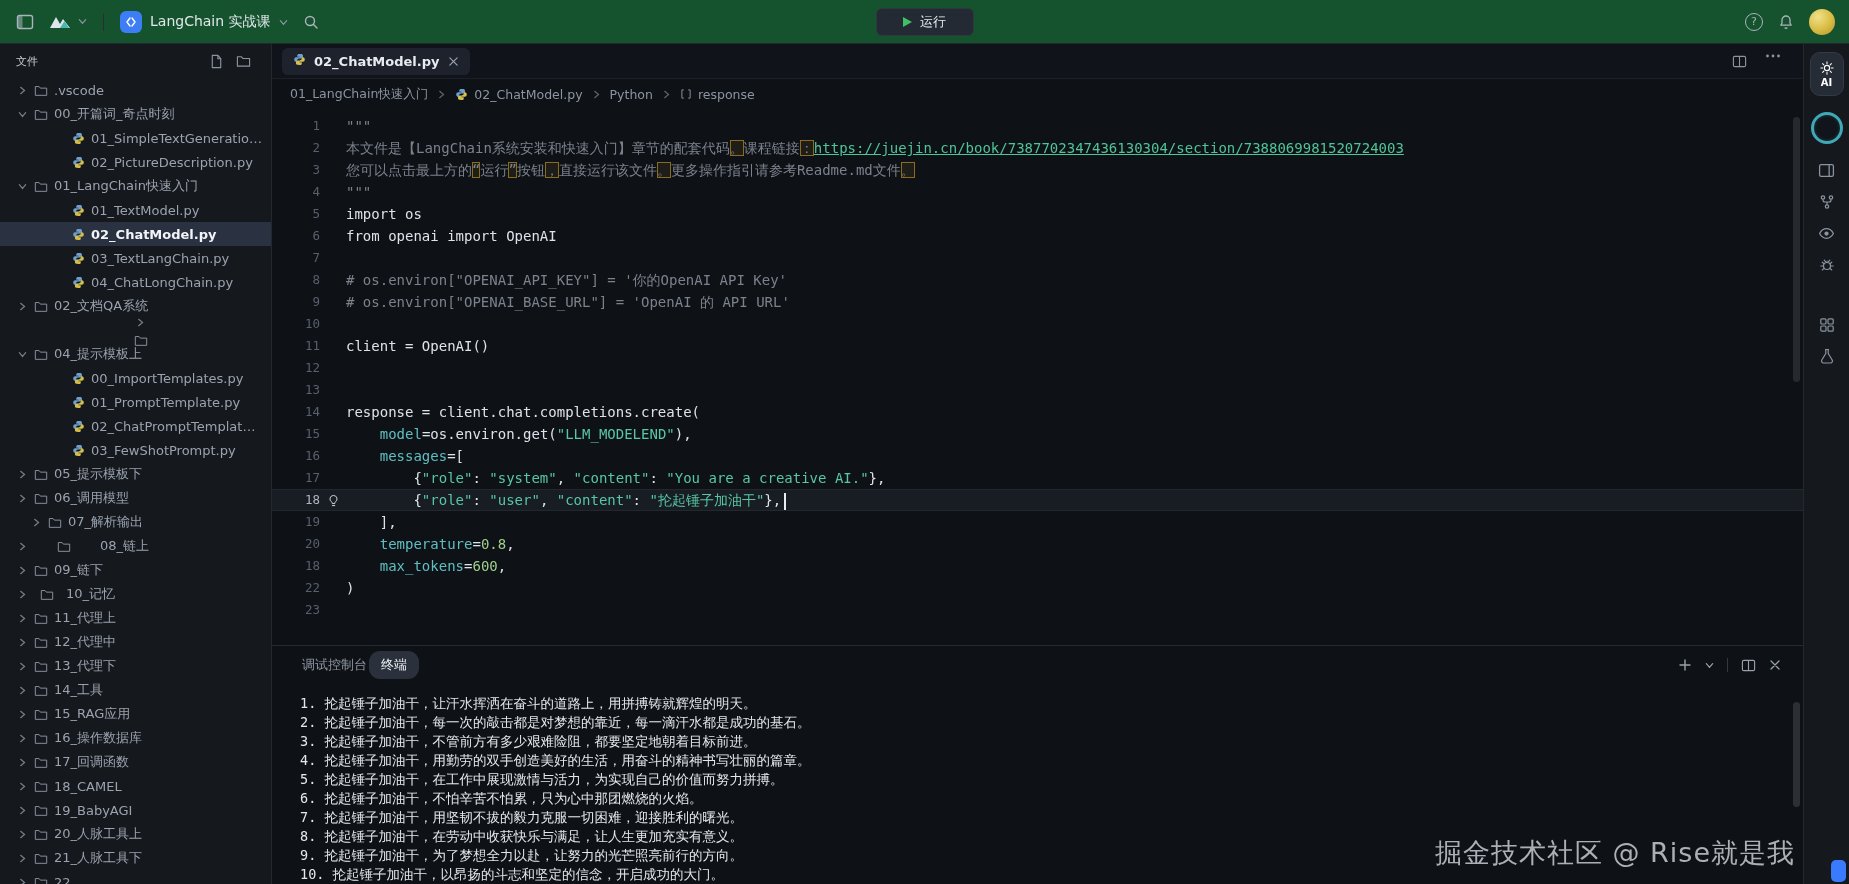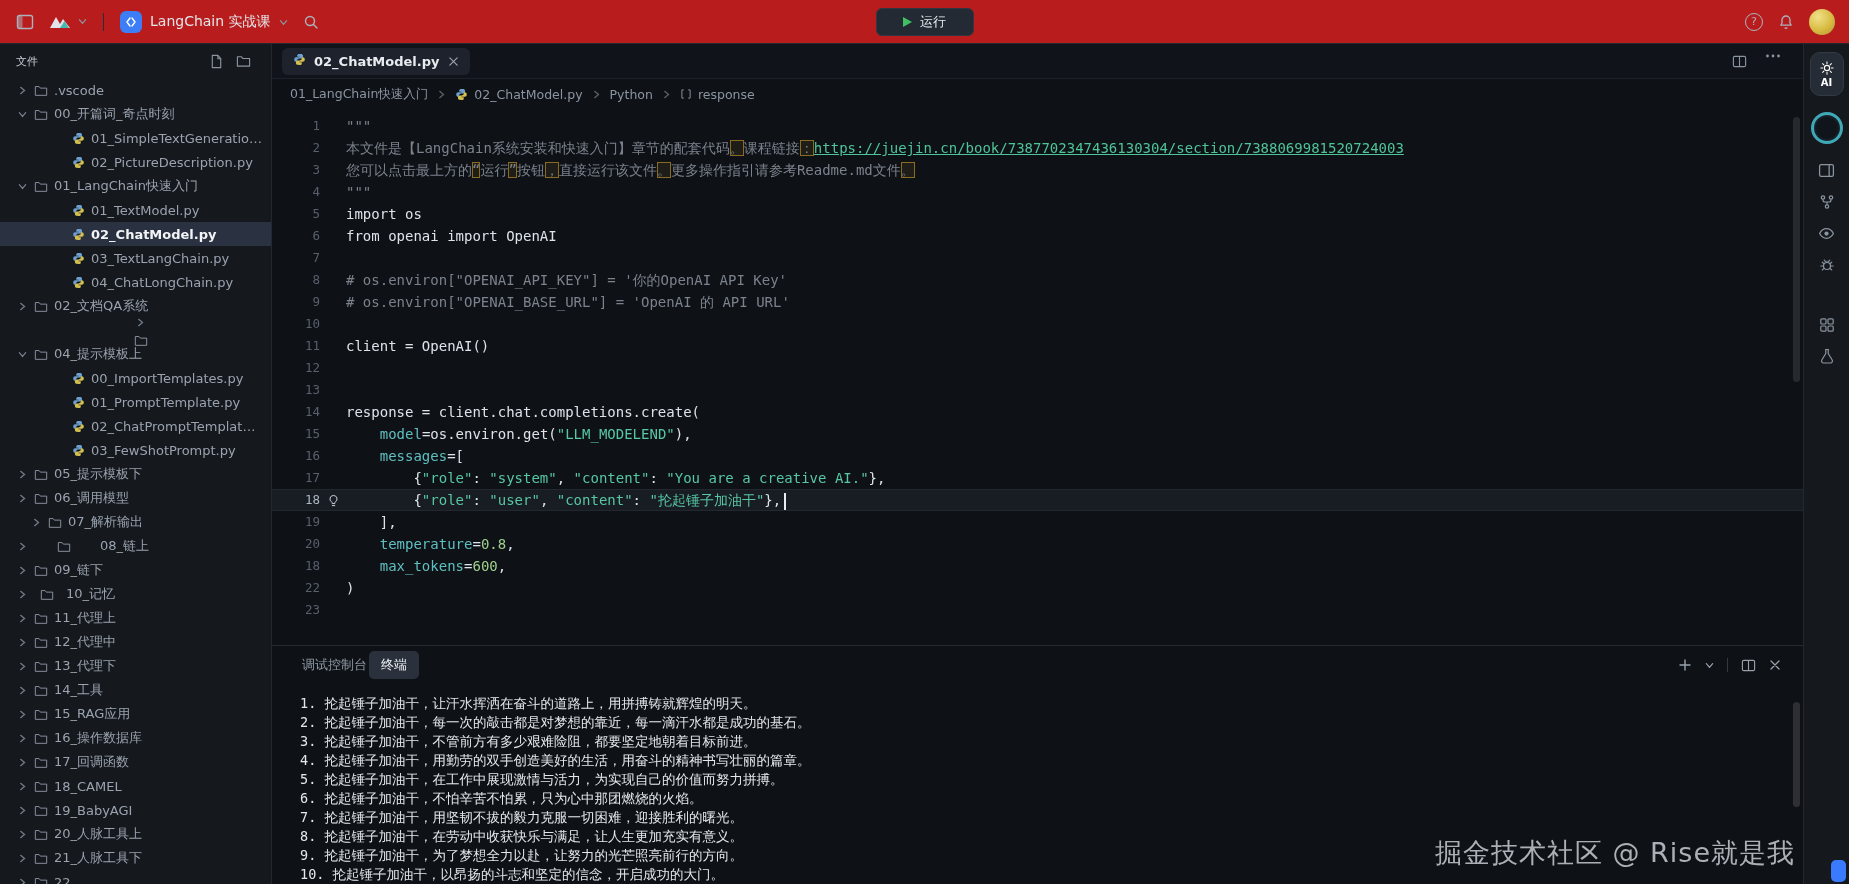--- a/index.html
+++ b/index.html
@@ -6,21 +6,21 @@
   html,body { margin:0; padding:0; }
   body {
     width:1849px; height:884px; overflow:hidden;
     background:#0e1116; color:#d7dde5;
     font-family:"DejaVu Sans","Liberation Sans",sans-serif;
     font-size:13px;
   }
   .app { position:relative; width:1849px; height:884px; display:flex; flex-direction:column; }
 
   
-  .topbar { flex:0 0 44px; background:#b91c1c; border-bottom:1px solid #23272e;
+  .topbar { flex:0 0 44px; background:#14532d; border-bottom:1px solid #23272e;
             display:flex; align-items:center; position:relative; z-index:6; }
   .tb-left { display:flex; align-items:center; gap:10px; padding-left:12px; }
   .icon-btn { background:none; border:none; padding:0; width:26px; height:26px;
               display:flex; align-items:center; justify-content:center; color:#aab3bd; cursor:pointer; }
   .logo-wrap { display:flex; align-items:center; gap:4px; cursor:pointer; color:#8b95a1; }
   .tb-divider { width:1px; height:18px; background:#2a2f37; margin:0 6px; }
   .course-badge { display:flex; align-items:center; gap:8px; color:#e2e6eb; font-size:14px; cursor:pointer; }
   .badge-ic { width:22px; height:22px; border-radius:6px; background:#3d7df5;
               display:flex; align-items:center; justify-content:center; }
   .run-button { position:absolute; left:50%; top:8px; transform:translateX(-50%);
@@ -85,21 +85,21 @@
   .code-row.current .ln { color:#aeb6c0; }
   .cursor { display:inline-block; width:1.5px; height:17px; background:#e8ebef;
             margin-left:3px; vertical-align:middle; }
   .editor-scrollbar { position:absolute; right:3px; top:8px; width:7px; height:265px;
                       background:rgba(255,255,255,.10); border-radius:4px; }
 
   
   .panel { flex:0 0 239px; border-top:1px solid #262b33; display:flex; flex-direction:column; position:relative; }
   .panel-header { flex:0 0 38px; display:flex; align-items:center; padding:0 22px 0 28px; }
   .panel-tab { font-size:13px; color:#8f98a3; cursor:pointer; padding:5px 2px; }
-  .panel-tab.active { background:#2b313c; color:#eef1f4; padding:5px 12px; border-radius:5px; }
+  .panel-tab.active { background:#2b313c; color:#eef1f4; padding:5px 12px; border-radius:11px; }
   .panel-actions { margin-left:auto; display:flex; align-items:center; gap:13px; color:#98a1ac; }
   .pa-divider { width:1px; height:14px; background:#323944; }
   .terminal { flex:1; padding:10px 0 0 28px; overflow:hidden;
               font-family:"DejaVu Sans Mono","Liberation Mono",monospace;
               font-size:13.5px; line-height:19px; color:#e4e8ec; }
   .term-line { white-space:pre; }
   .terminal-scrollbar { position:absolute; right:3px; top:56px; width:7px; height:105px;
                         background:rgba(255,255,255,.13); border-radius:4px; }
 
   

